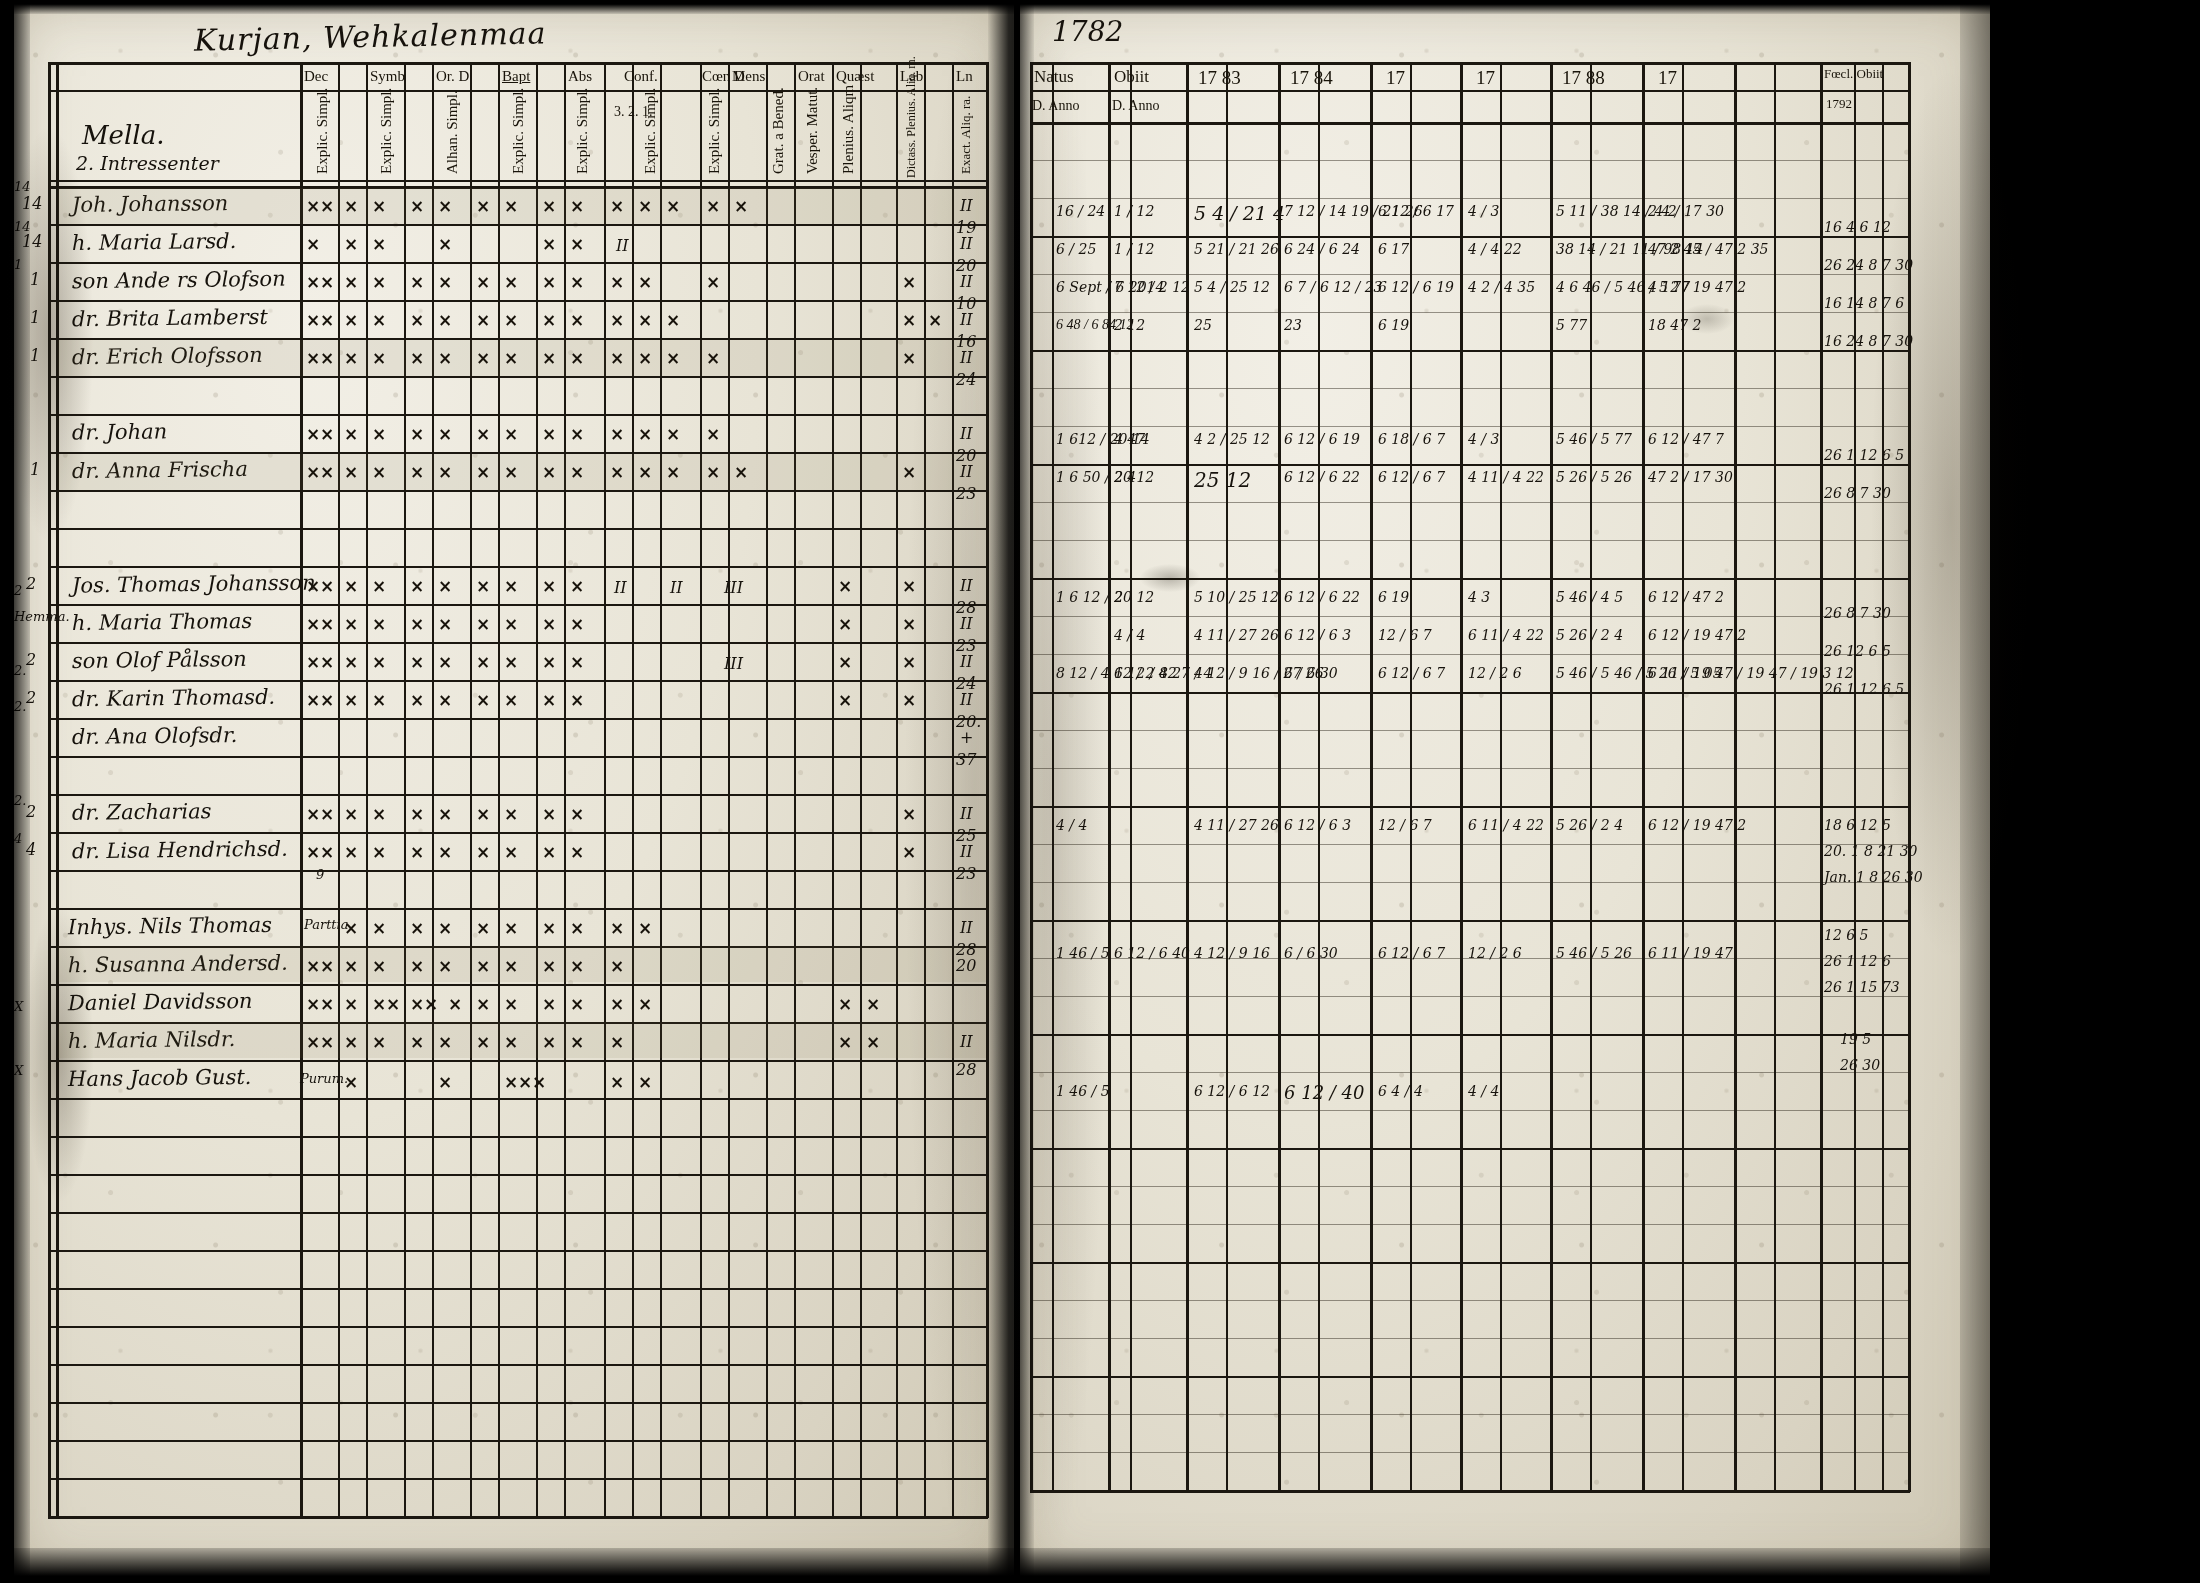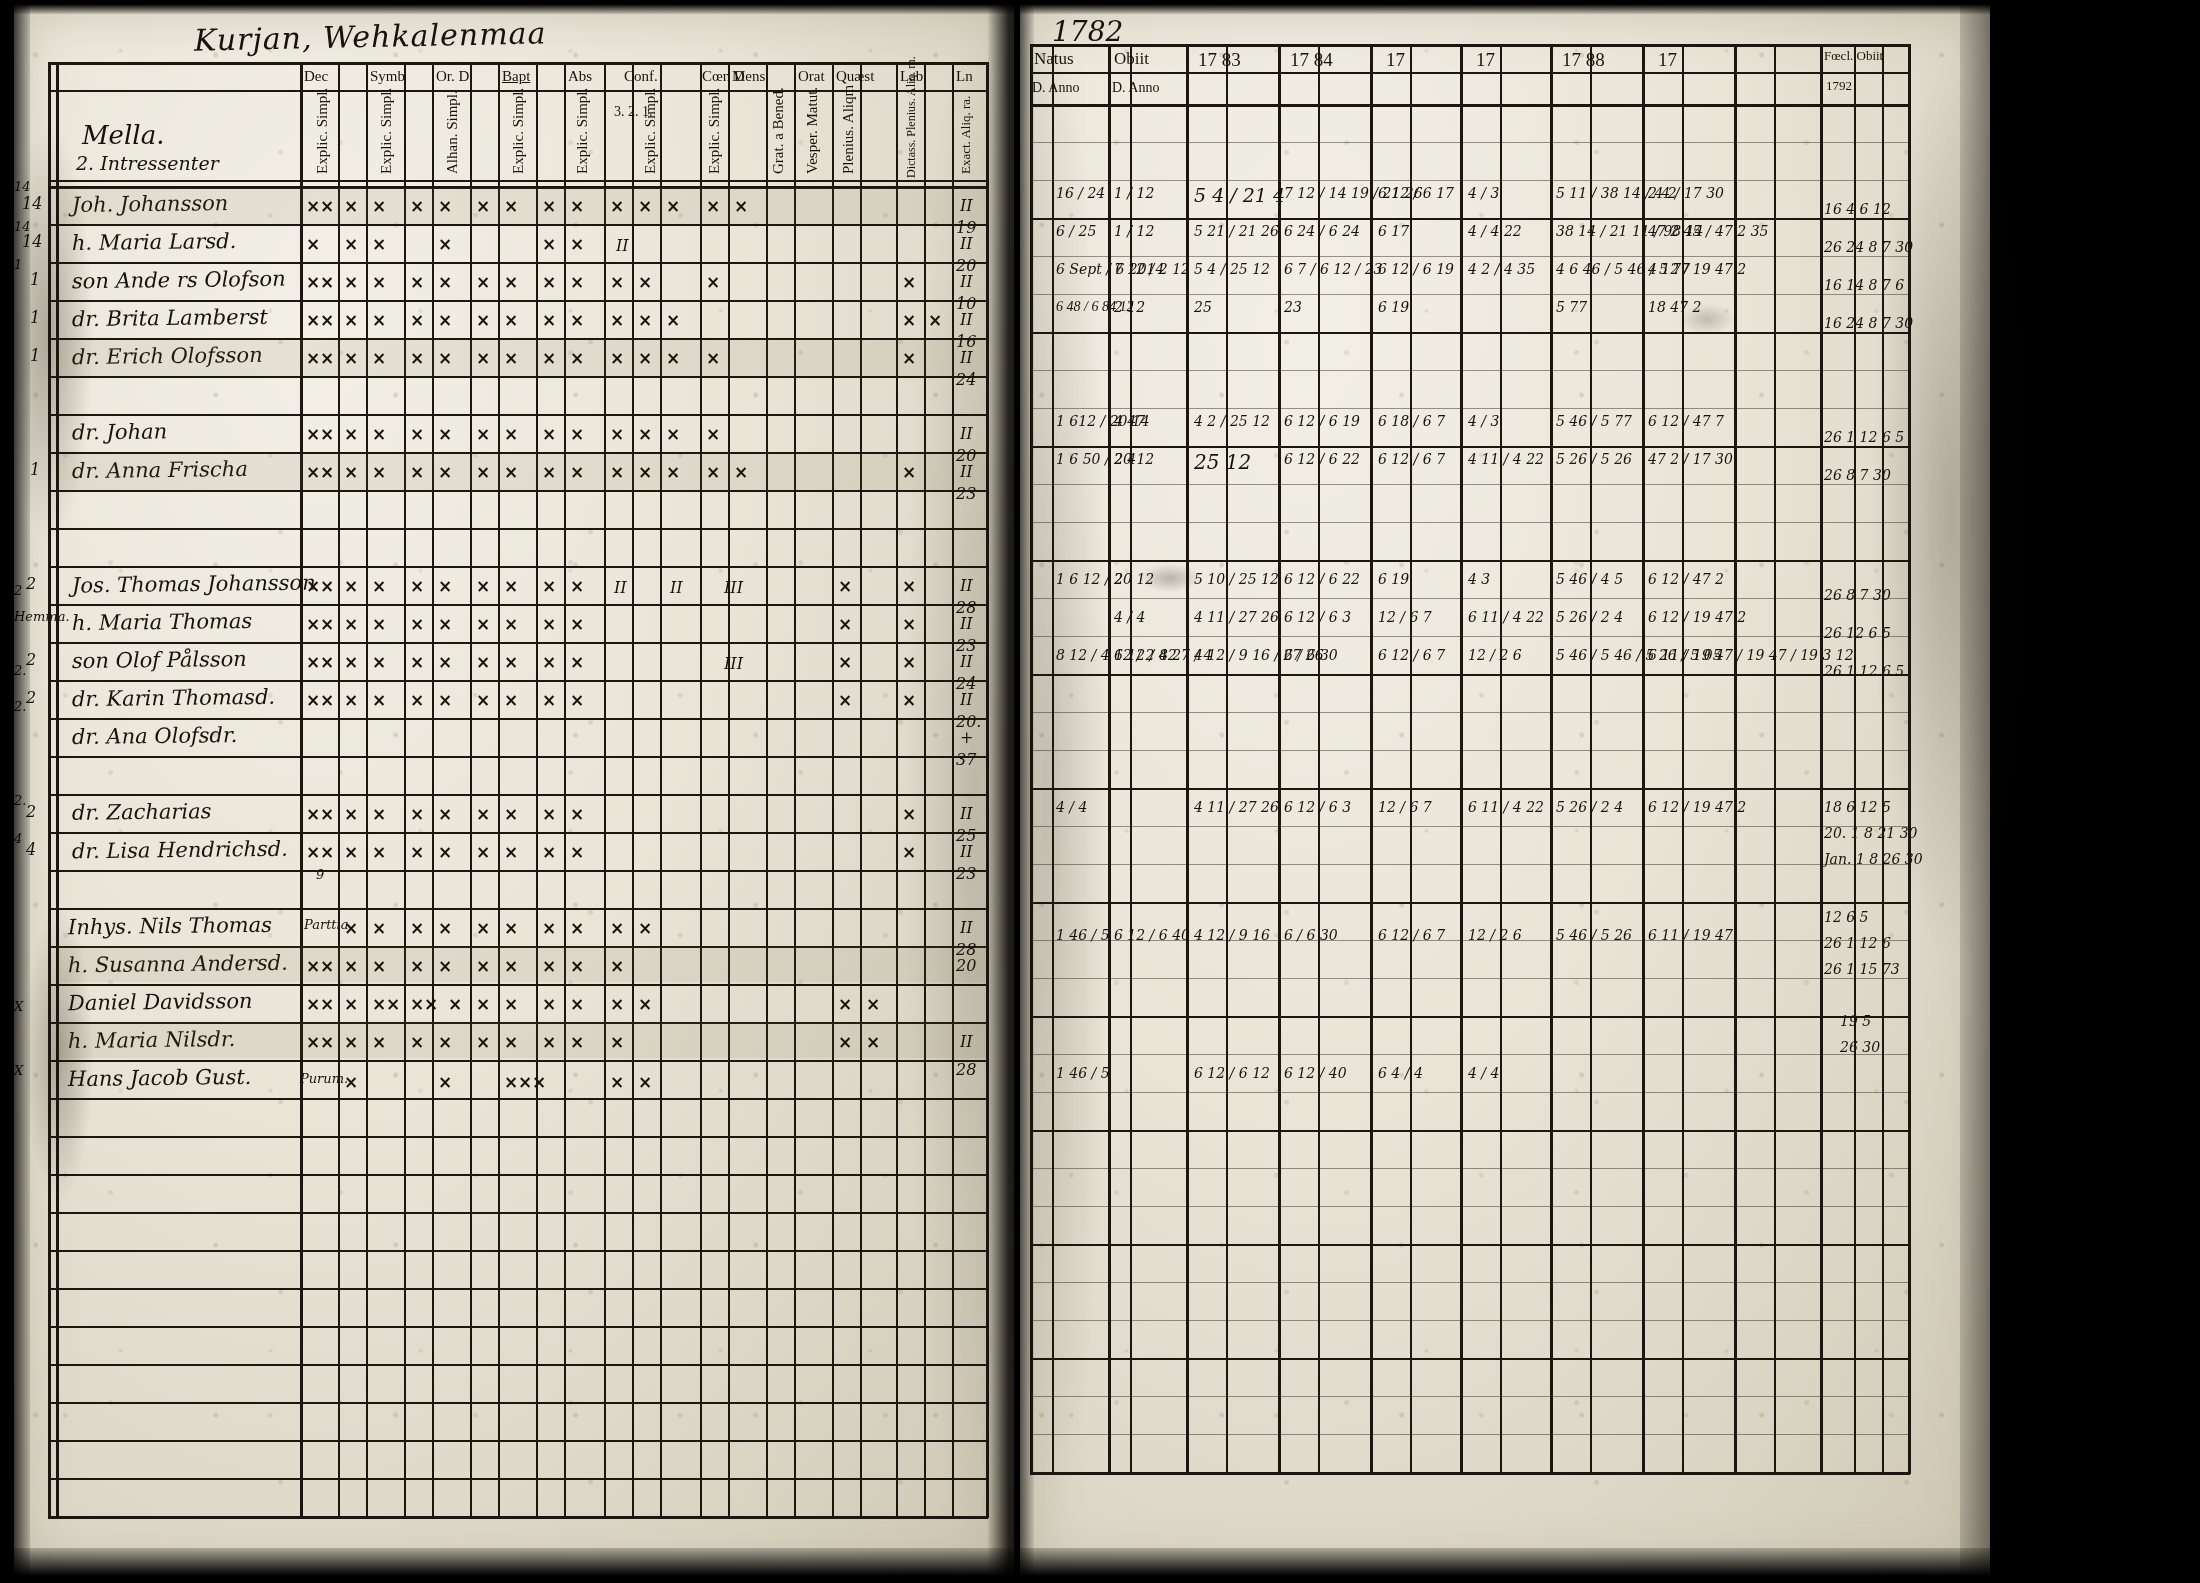--- a/index.html
+++ b/index.html
@@ -565,21 +565,21 @@
     <div class="hand tiny" style="left:0px;top:1060px;">X</div>
   </div>
 
   <div class="page" id="page-right">
     <div class="grain"></div>
     <div class="smudge" style="left:-30px;top:0;width:120px;height:1575px;opacity:.55"></div>
     <div class="smudge" style="left:850px;top:60px;width:160px;height:900px;opacity:.8"></div>
 
     <div class="hand" style="left:32px;top:14px;font-size:28px;">1782</div>
 
-    <div class="tbl" style="left:10px; top:40px; width:880px; height:1460px;">
+    <div class="tbl" style="left:10px; top:58px; width:880px; height:1460px;">
 
       <div class="hline thick" style="left:0;top:0;width:880px;"></div>
       <div class="hline" style="left:0;top:28px;width:880px;"></div>
       <div class="hline thick" style="left:0;top:60px;width:880px;"></div>
       <div class="hline faint" style="left:0;top:98px;width:880px;"></div>
       <div class="hline faint" style="left:0;top:136px;width:880px;"></div>
       <div class="hline" style="left:0;top:174px;width:880px;"></div>
       <div class="hline faint" style="left:0;top:212px;width:880px;"></div>
       <div class="hline faint" style="left:0;top:250px;width:880px;"></div>
       <div class="hline" style="left:0;top:288px;width:880px;"></div>
@@ -759,21 +759,21 @@
       <div class="hand num" style="left:526px;top:884px;font-size:14px;">5 46 / 5 26</div>
       <div class="hand num" style="left:618px;top:884px;font-size:14px;">6 11 / 19 47</div>
       <div class="hand num" style="left:794px;top:866px;font-size:14px;">12 6 5</div>
       <div class="hand num" style="left:794px;top:892px;font-size:14px;">26 1 12 6</div>
       <div class="hand num" style="left:794px;top:918px;font-size:14px;">26 1 15 73</div>
       <div class="hand num" style="left:810px;top:970px;font-size:14px;">19 5</div>
       <div class="hand num" style="left:810px;top:996px;font-size:14px;">26 30</div>
 
       <div class="hand num" style="left:26px;top:1022px;font-size:14px;">1 46 / 5</div>
       <div class="hand num" style="left:164px;top:1022px;font-size:14px;">6 12 / 6 12</div>
-      <div class="hand num" style="left:254px;top:1022px;font-size:14px;text-align:center;">6 12 / 40</div>
+      <div class="hand num" style="left:254px;top:1022px;font-size:18px;text-align:center;">6 12 / 40</div>
       <div class="hand num" style="left:348px;top:1022px;font-size:14px;">6 4 / 4</div>
       <div class="hand num" style="left:438px;top:1022px;font-size:14px;">4 / 4</div>
     </div>
 
     <div class="blot" style="left:120px;top:560px;width:60px;height:28px;opacity:.45"></div>
     <div class="blot" style="left:660px;top:300px;width:54px;height:30px;opacity:.35"></div>
   </div>
 
   <div id="gutter"></div>
   <div id="right-edge"></div>

